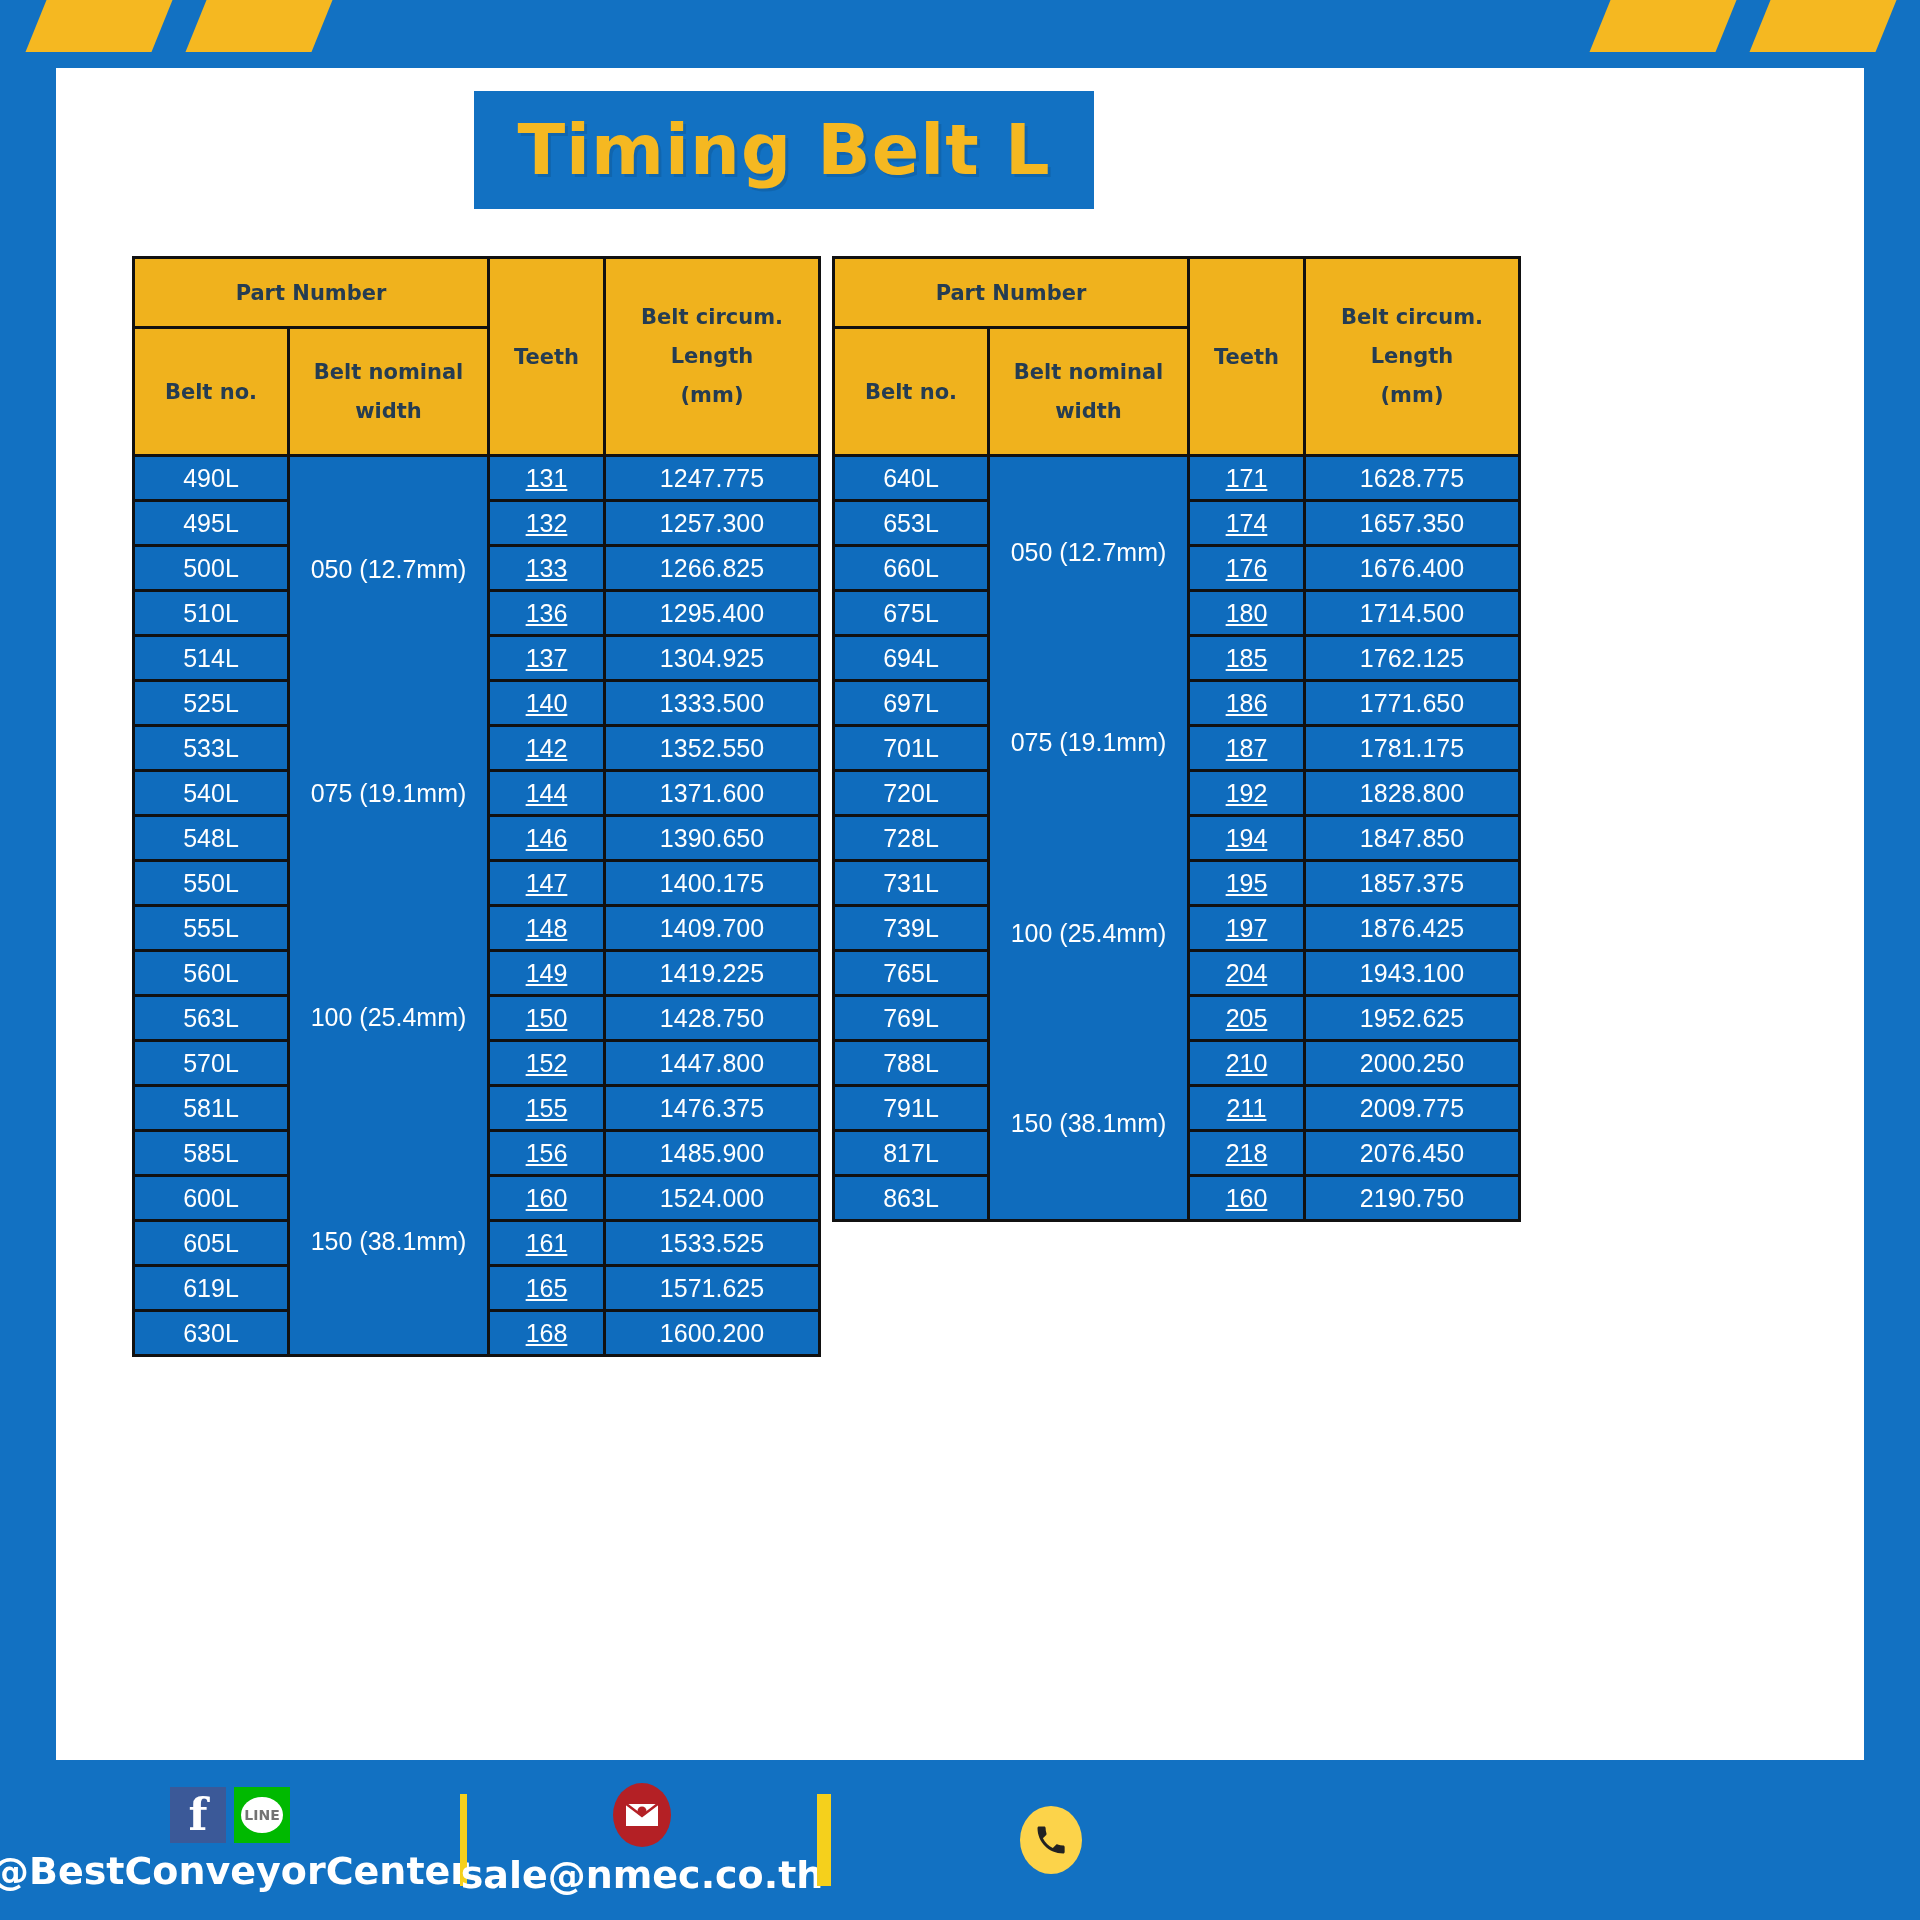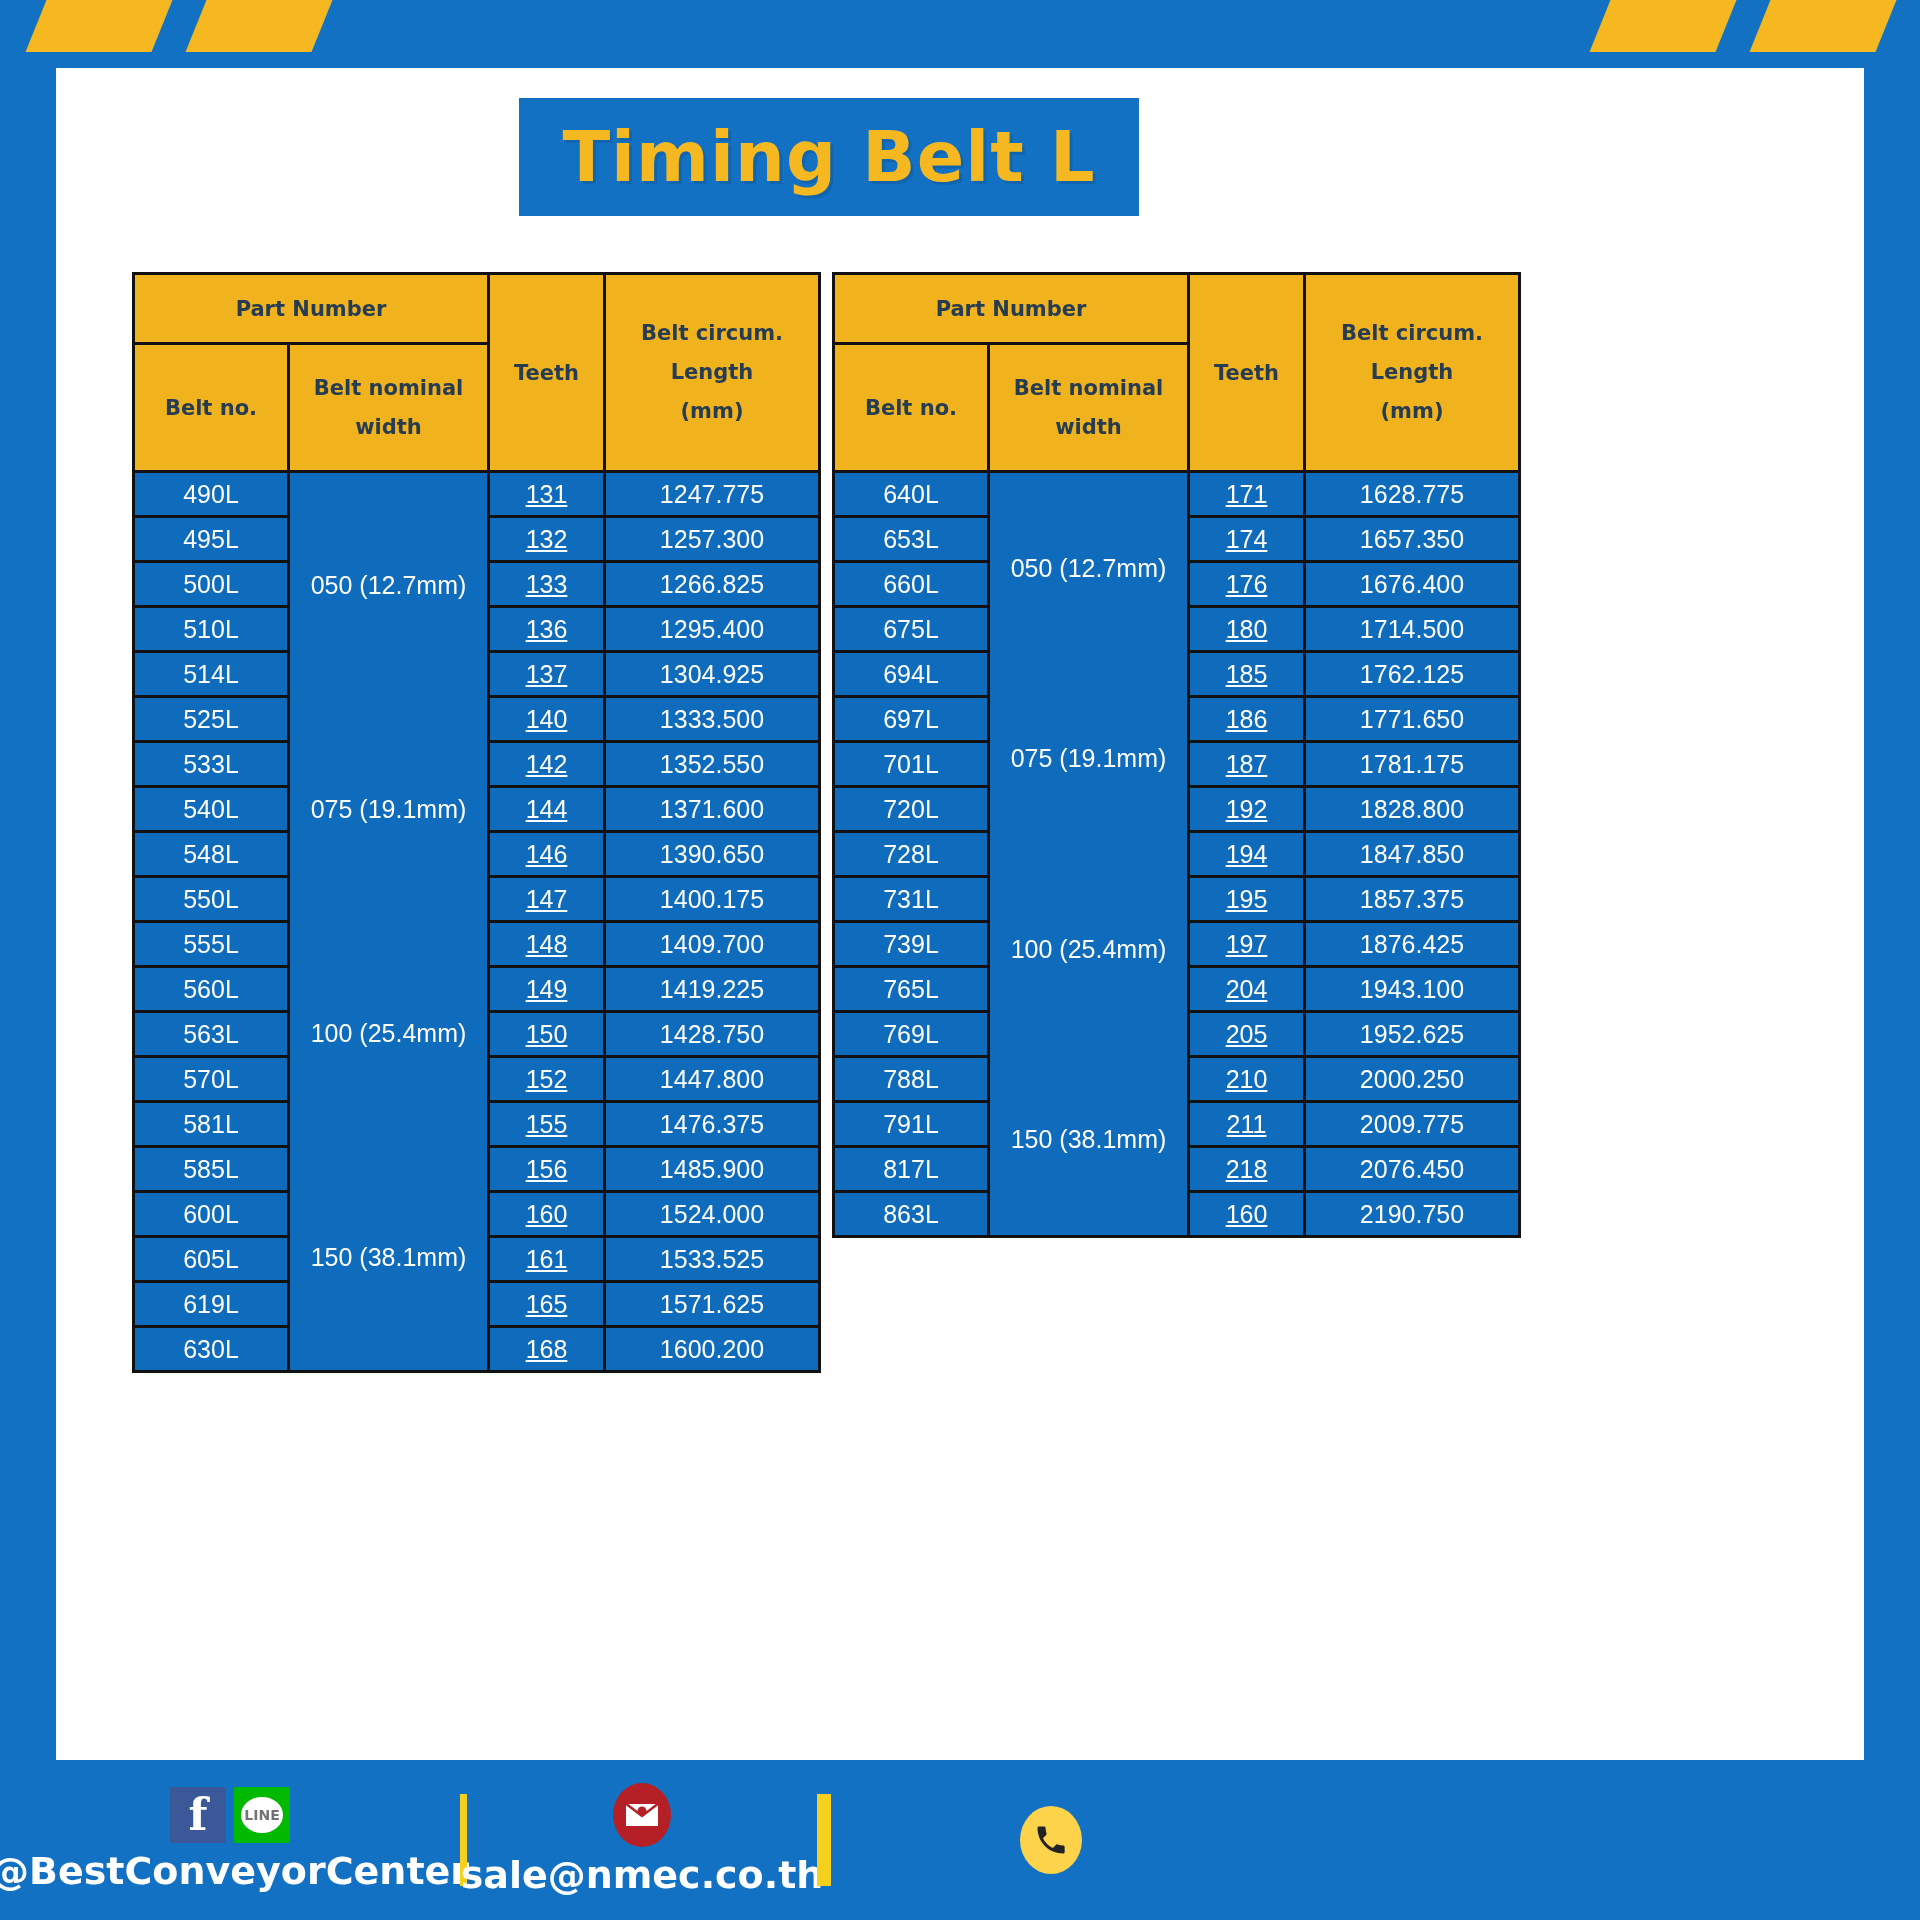--- a/index.html
+++ b/index.html
@@ -41,28 +41,27 @@
     top: 68px;
     width: 1808px;
     height: 1692px;
     background: #ffffff;
   }
 
   
   .title-banner {
     position: absolute;
     left: 418px;
-    top: 30px;
+    top: 23px;
     width: 620px;
     height: 118px;
     background: #1271c2;
     display: flex;
     align-items: center;
     justify-content: center;
-    margin-left: 45px;
   }
   .title-text {
     color: #f5b821;
     font-size: 70px;
     font-weight: bold;
     letter-spacing: 1px;
     font-family: "DejaVu Sans", sans-serif;
     text-shadow: 3px 3px 0 rgba(0,0,0,0.10);
   }
 
@@ -77,21 +76,21 @@
     pointer-events: none;
   }
 
   
   .tables {
     position: absolute;
     left: 38px;
     top: 188px;
     width: 1740px;
   }
-  .tbl-wrap { position: absolute; top: 16px; padding-left: 38px; }
+  .tbl-wrap { position: absolute; top: 0; padding-left: 38px; }
   .tbl-wrap.left  { left: 0px;   width: 686px; }
   .tbl-wrap.right { left: 700px; width: 686px; }
 
   table.belt {
     border-collapse: collapse;
     table-layout: fixed;
     background: #0f6cbd;
     border: 3px solid #111;
     width: 100%;
   }

